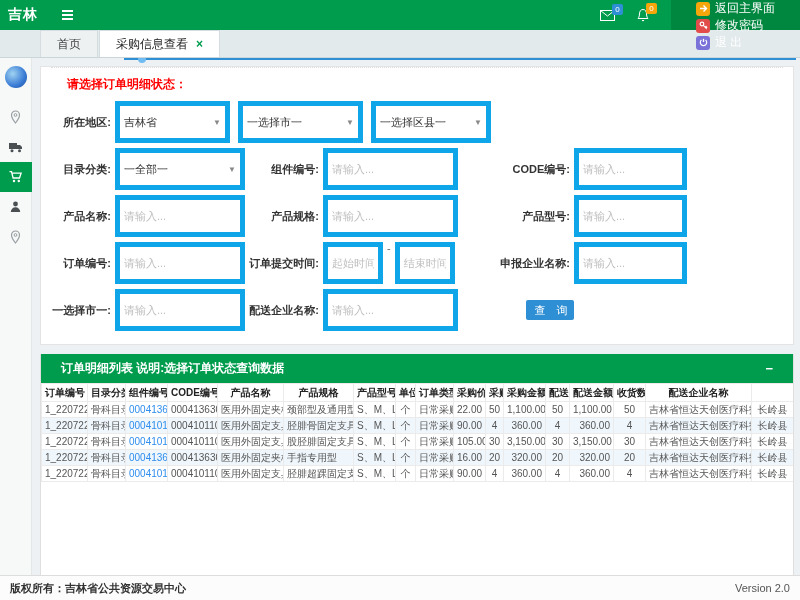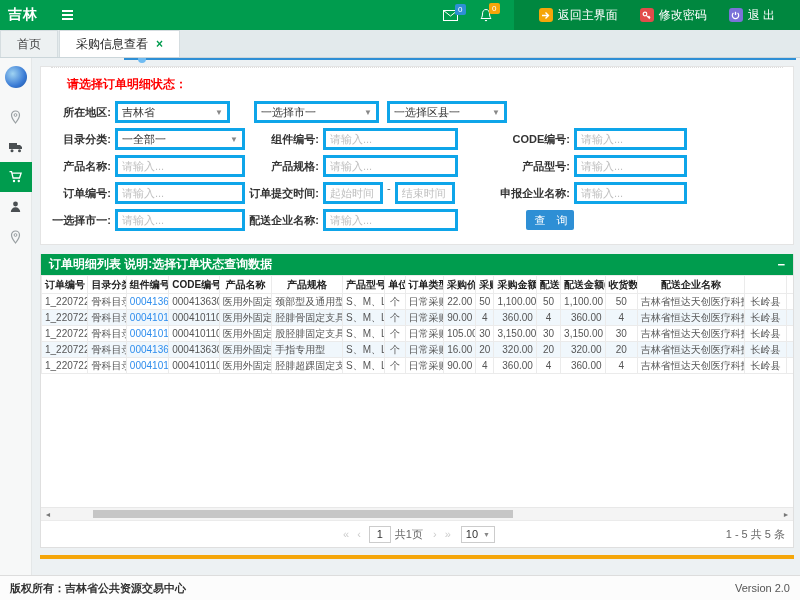--- a/index.html
+++ b/index.html
@@ -11,27 +11,27 @@
   .logo { color:#fff; font-size:14px; font-weight:bold; margin-left:8px; letter-spacing:1px; }
   .hamburger { margin-left:24px; display:inline-flex; flex-direction:column; gap:2px; cursor:pointer; }
   .hamburger i { width:11px; height:2px; background:#fff; display:block; }
   .topbar-spacer { flex:1; }
   .notif { position:relative; margin-right:22px; cursor:pointer; display:flex; align-items:center; }
   .notif svg { display:block; }
   .badge { position:absolute; top:-6px; right:-8px; min-width:11px; height:11px; line-height:11px;
            font-size:8px; color:#fff; text-align:center; border-radius:2px; padding:0 2px; }
   .badge.blue { background:var(--blue); }
   .badge.orange { background:var(--orange); }
-  .topbar-actions { height:30px; background:var(--green-dark); display:flex; align-items:center; padding:0 14px; }
+  .topbar-actions { height:30px; background:var(--green-dark); display:flex; align-items:flex-start; padding:0 14px;flex-direction:column; }
   .tb-btn { display:flex; align-items:center; gap:5px; color:#fff; font-size:12px; margin:0 11px; cursor:pointer; white-space:nowrap; }
   .tb-ico { width:14px; height:14px; border-radius:3px; display:inline-flex; align-items:center; justify-content:center; }
   .tb-ico.o { background:var(--orange); } .tb-ico.r { background:#E24C4B; } .tb-ico.p { background:#7B72D9; }
 
   
-  .tabbar { height:28px; background:#E3EAEC; border-bottom:1px solid #CBD6DA; display:flex; align-items:flex-end; }
+  .tabbar { height:28px; background:#E3EAEC; border-bottom:1px solid #CBD6DA; display:flex; align-items:flex-end; padding-left:40px; }
   .tab { height:27px; line-height:26px; font-size:12px; padding:0 16px; background:#EDF1F2;
          border:1px solid #D5DDE0; border-bottom:none; color:#444; margin-right:1px; cursor:pointer; }
   .tab.active { background:#fff; color:#222; display:flex; align-items:center; gap:8px; }
   .tab .x { color:var(--green); font-weight:bold; font-size:12px; cursor:pointer; }
 
   
   .main { display:flex; height:517px; }
   .sidebar { width:32px; background:#F7F8F8; border-right:1px solid #E4E7E8; display:flex; flex-direction:column; align-items:center; padding-top:8px; }
   .avatar { width:22px; height:22px; border-radius:50%; background:radial-gradient(circle at 35% 35%, #9fd3f2, #3a7bd5 60%, #1b4f9c); margin-bottom:14px; cursor:pointer; }
   .side-item { width:32px; height:30px; display:flex; align-items:center; justify-content:center; cursor:pointer; }
@@ -47,36 +47,36 @@
   .filter-title .arr { color:#888; font-weight:normal; margin-left:6px; font-size:11px; }
   .dotted { border-bottom:1px dotted #DCDCDC; margin:0 10px; }
   .status-row { display:flex; align-items:center; font-size:12px; padding:8px 10px 6px 26px; }
   .status-label { color:#F00; font-weight:bold; margin-right:10px; }
   .status-opt { color:#978F84; margin-right:19px; cursor:pointer; }
   .radio { width:8px; height:8px; border-radius:50%; border:1px solid #D5D5D5; background:#F3F3F3; margin-right:10px; margin-left:-9px; cursor:pointer; }
   .form { padding:2px 0 0 4px; font-size:11px; }
   .frow { display:flex; align-items:center; margin-bottom:5px; }
   .flabel { font-weight:bold; color:#333; text-align:right; white-space:nowrap; }
   .l1 { width:66px; } .l2 { width:70px; margin-left:4px; } .l3 { width:96px; margin-left:16px; }
-  .ctl { height:19px; border:3px solid #0ea5e9; background:#fff; font-size:11px; color:#333; padding:8px 4px;
+  .ctl { height:19px; border:5px solid #0ea5e9; background:#fff; font-size:11px; color:#333; padding:16px 4px;
          font-family:inherit; }
   input.ctl::placeholder { color:#BFBFBF; }
   .sel { display:inline-flex; align-items:center; justify-content:space-between; cursor:pointer; }
   .sel .arrow { color:#888; font-size:8px; margin-left:4px; }
   .c1 { width:130px; margin-left:4px; } .c2 { width:135px; margin-left:4px; } .c3 { width:113px; margin-left:4px; }
-  .w115 { width:115px; } .w125 { width:125px; margin-left:24px; } .w120 { width:120px; margin-left:8px; }
+  .w115 { width:115px; } .w125 { width:125px; margin-left:8px; } .w120 { width:120px; margin-left:8px; }
   .time-wrap { display:flex; width:135px; margin-left:4px; }
   .time { width:60px; } .tsep { margin:0 4px; color:#666; }
   .btn-search { margin-left:68px; width:48px; height:20px; background:var(--blue); color:#fff; border:none;
                 font-size:11px; letter-spacing:4px; padding-left:6px; cursor:pointer; border-radius:2px; font-family:inherit; }
 
   
   .table-panel { margin-top:9px; background:#fff; border:1px solid #DFDFDF; border-top:none; }
-  .panel-head { height:21px; background:var(--green); color:#fff; font-size:12px; font-weight:bold;
-                display:flex; align-items:center; padding:0 8px; }
+  .panel-head { height:29px; background:var(--green); color:#fff; font-size:12px; font-weight:bold;
+                display:flex; align-items:center; padding:0 20px; }
   .panel-head .minus { margin-left:auto; cursor:pointer; font-weight:bold; font-size:13px; }
   .tbl-clip { height:232px; overflow:hidden; position:relative; }
   table { border-collapse:collapse; table-layout:fixed; font-size:10px; }
   th, td { border:1px solid #EBEBEB; height:16px; padding:0 3px; overflow:hidden; white-space:nowrap; text-align:center; color:#555; }
   th { height:18px; font-weight:bold; color:#222; background:#fff; }
   tbody tr:nth-child(even) { background:#F0F7FC; }
   td.al { text-align:left; } td.ar { text-align:right; }
   td.link { color:var(--link); cursor:pointer; }
 
   
@@ -278,21 +278,21 @@
         <span class="minus">−</span>
       </div>
       <div class="tbl-clip">
         <table style="width: 898px;">
           <thead>
               <tr>
                 <th style="width: 46px;">订单编号</th>
                 <th style="width: 38px;">目录分类</th>
                 <th style="width: 42px;">组件编号</th>
                 <th style="width: 50px;">CODE编号</th>
-                <th style="width: 52px;">产品名称</th>
+                <th style="width: 66px;">产品名称</th>
                 <th style="width: 70px;">产品规格</th>
                 <th style="width: 42px;">产品型号</th>
                 <th style="width: 20px;">单位</th>
                 <th style="width: 38px;">订单类型</th>
                 <th style="width: 32px;">采购价(元)</th>
                 <th style="width: 18px;">采购数量</th>
                 <th style="width: 42px;">采购金额(元)</th>
                 <th style="width: 24px;">配送数量</th>
                 <th style="width: 44px;">配送金额(元)</th>
                 <th style="width: 32px;">收货数量</th>

